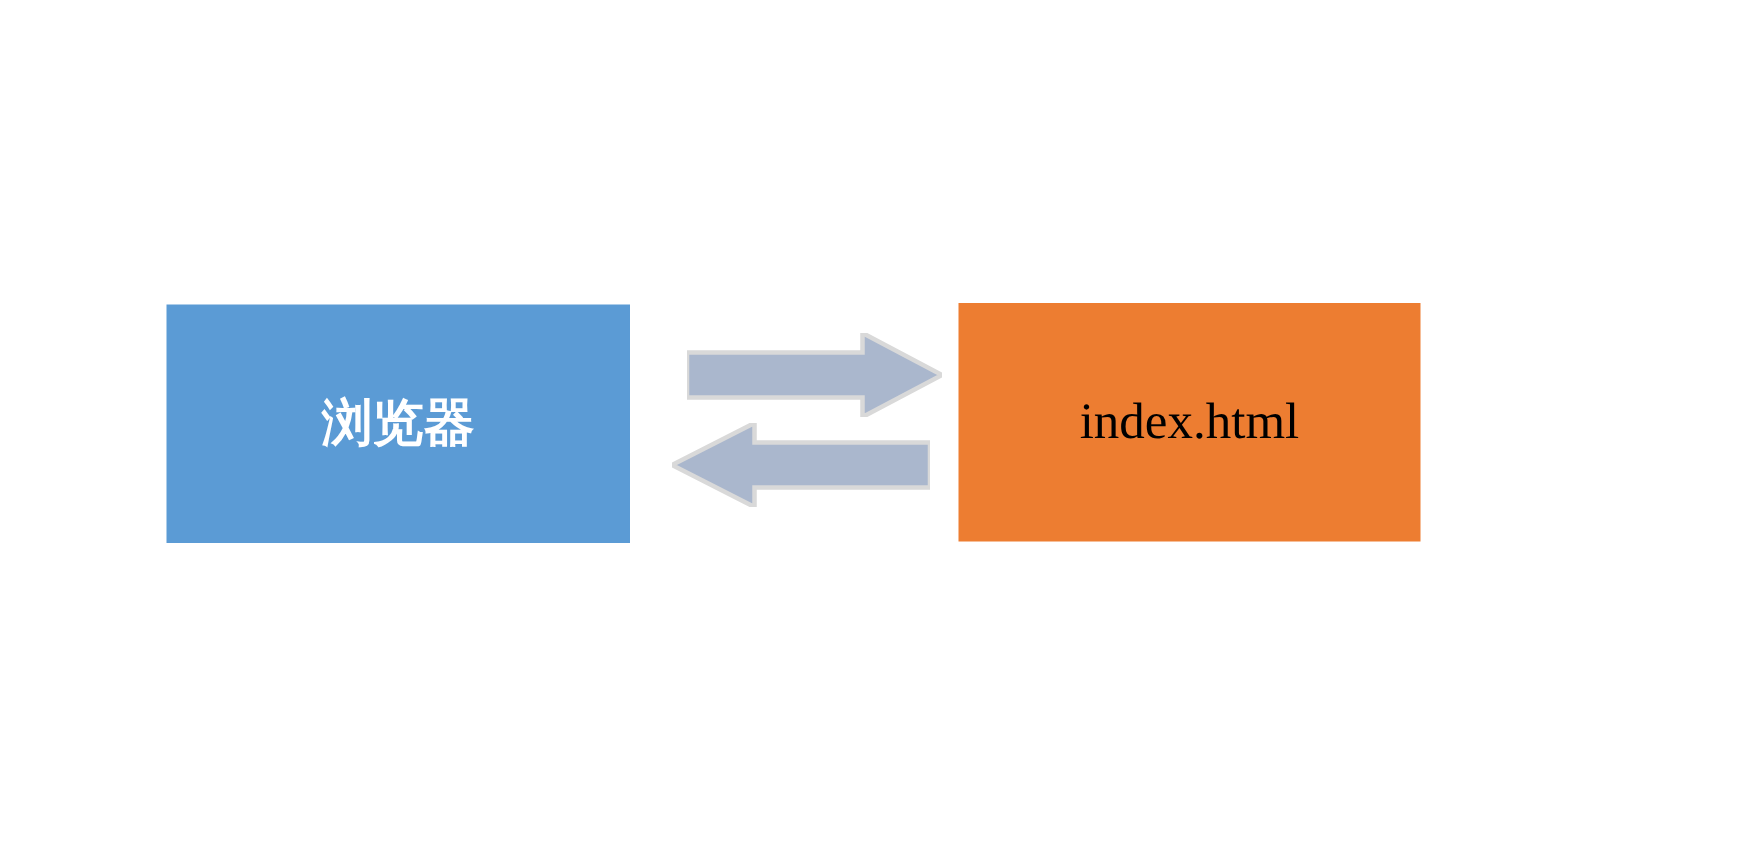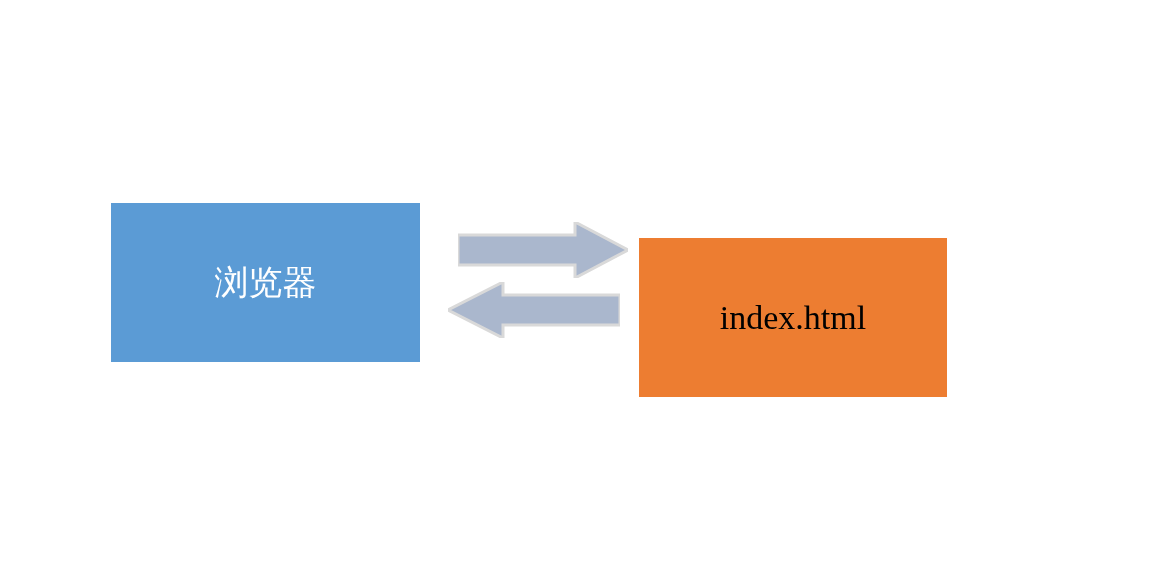--- a/index.html
+++ b/index.html
@@ -90,20 +90,21 @@
 
   #browser-box {
     left: 111px;
     top: 203px;
     width: 309px;
     height: 159px;
   }
   #browser-box .node-label {
     color: #ffffff;
     font-family: "Liberation Serif", serif;
+    font-weight: bold;
   }
 
   #file-box {
     left: 639px;
     top: 202px;
     width: 308px;
     height: 159px;
   }
   #file-box .node-label {
     color: #000000;
@@ -131,21 +132,21 @@
 </head>
 <body>
 
 <div id="canvas">
 
 
   <div class="node-box" id="browser-box" style="background:#5b9bd5;">
     <span class="node-label">浏览器</span>
   </div>
 
-  <div class="node-box" id="file-box" style="background:#ed7d31;margin-top:36px;">
+  <div class="node-box" id="file-box" style="background:#ed7d31;">
     <span class="node-label">index.html</span>
   </div>
 
   <div class="arrow" id="arrow-request">
     <svg viewBox="0 0 170 56" preserveAspectRatio="none" aria-hidden="true">
       <polygon points="0,13 117,13 117,0 170,28 117,56 117,43 0,43" fill="#aab7cd" stroke="#d9d9d9" stroke-width="3"></polygon>
     </svg>
   </div>
 
   <div class="arrow" id="arrow-response">

